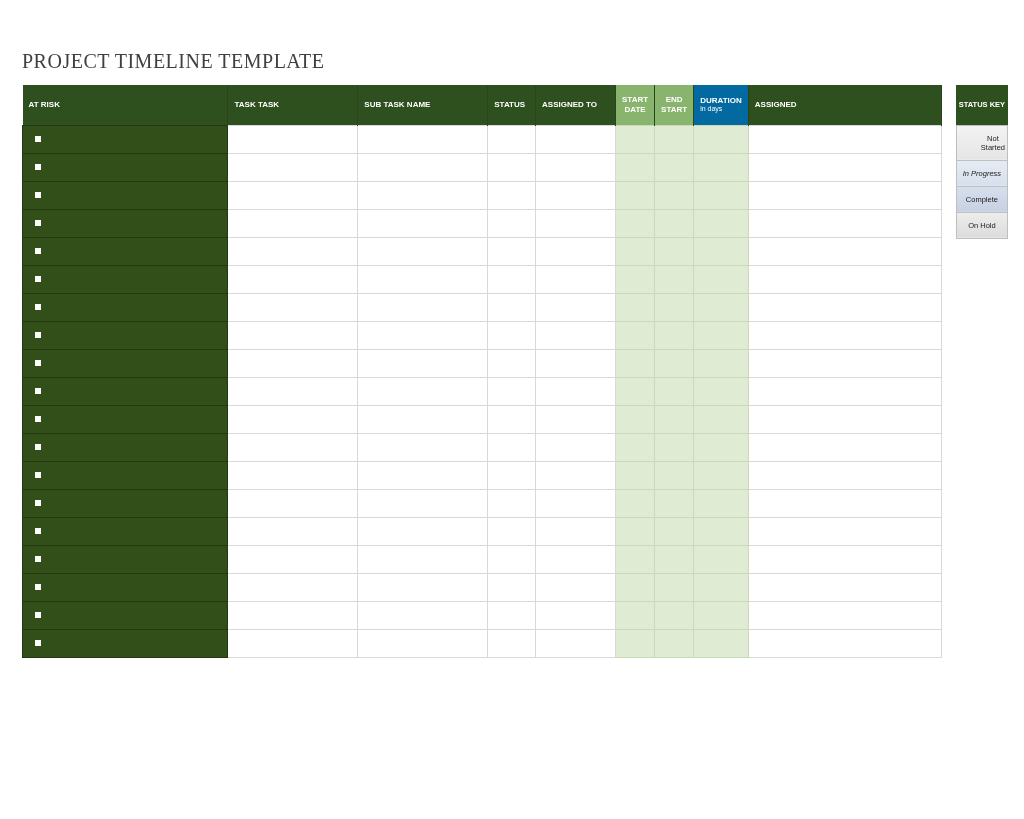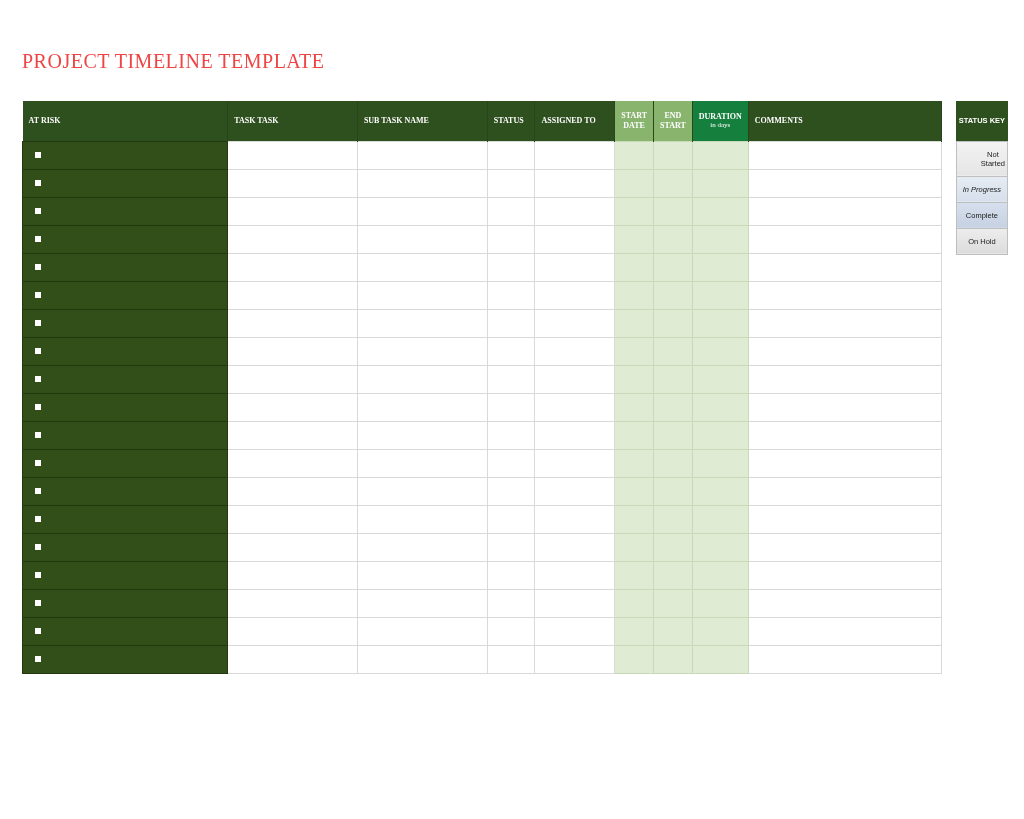--- a/index.html
+++ b/index.html
@@ -8,58 +8,56 @@
     font-family: Arial, Helvetica, sans-serif;
     width: 1024px;
     height: 819px;
     padding: 50px 16px 16px 22px;
     position: relative;
   }
   h1.title {
     font-family: Georgia, 'Times New Roman', serif;
     font-size: 20px;
     font-weight: 400;
-    color: #ef4444;
-    margin-bottom: 28px;
+    color: #404040;
+    margin-bottom: 12px;
     letter-spacing: 0.5px;
   }
   .layout {
     display: flex;
     gap: 14px;
     align-items: flex-start;
   }
   table.main {
     border-collapse: collapse;
     width: 948px;
     font-size: 8px;
     color: #1b1b1b;
-    font-family: Liberation Serif, serif;
   }
   table.main thead th {
     background: #2e4f1e;
     color: #ffffff;
     font-weight: 700;
     font-size: 8px;
     text-align: left;
     padding: 8px 6px;
     border-right: 1px solid #2a4519;
     height: 40px;
     vertical-align: middle;
   }
   table.main thead th.date-head {
     background: #89b46e;
     color: #ffffff;
     text-align: center;
     line-height: 1.2;
     font-size: 8px;
   }
   table.main thead th.dur-head {
-    background: #15803d;
+    background: #0369a1;
     color: #ffffff;
-    text-align: center;
     line-height: 1.2;
   }
   table.main thead th.dur-head .sub {
     display: block;
     font-weight: 400;
     font-size: 7px;
   }
   table.main tbody td {
     border: 1px solid #d9d9d9;
     height: 28px;
@@ -138,21 +136,21 @@
         <th>TASK TASK</th>
         <th>SUB TASK NAME</th>
         <th>STATUS</th>
         <th>ASSIGNED TO</th>
         <th class="date-head">START DATE</th>
         <th class="date-head">END START</th>
         <th class="dur-head">
           <span>DURATION</span>
           <span class="sub">in days</span>
         </th>
-        <th>COMMENTS</th>
+        <th>ASSIGNED</th>
       </tr>
     </thead>
     <tbody id="tbody">
         <tr>
           <td class="risk"><span class="dot"></span></td>
           <td></td>
           <td></td>
           <td></td>
           <td></td>
           <td class="date"></td>

